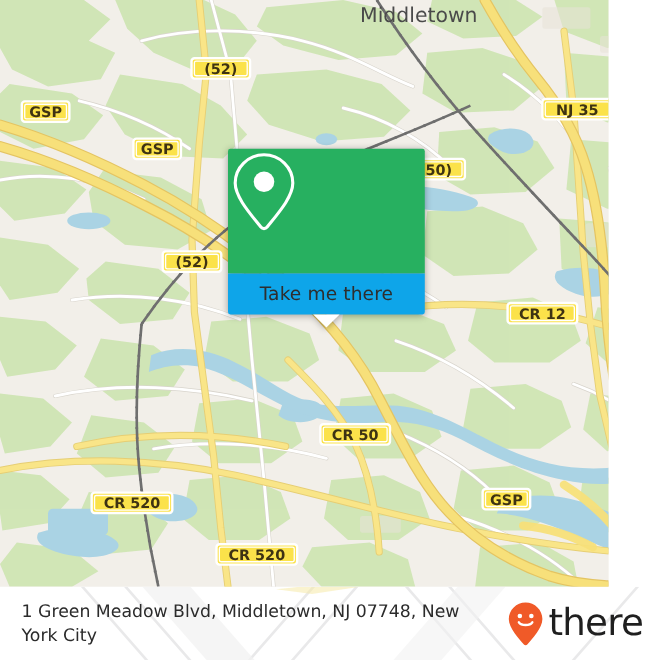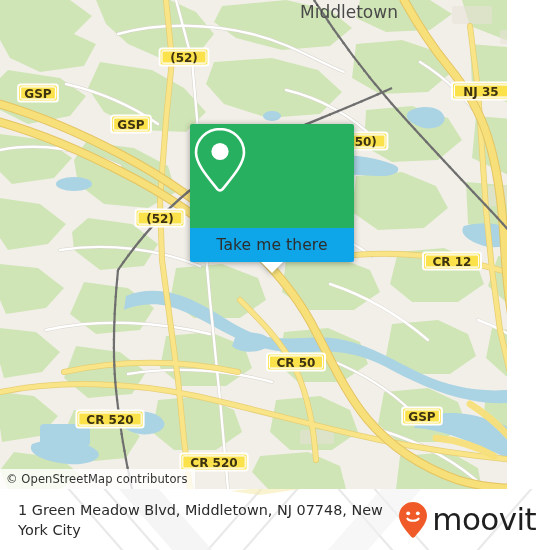--- a/index.html
+++ b/index.html
@@ -322,21 +322,20 @@
             <text x="422" y="420.6" text-anchor="middle" font-family="DejaVu Sans, Liberation Sans, sans-serif" font-size="12" font-weight="bold" fill="#3d3213">GSP</text>
           </g>
           <g>
             <rect x="180.4" y="453.5" width="67.19999999999999" height="17" rx="2.5" fill="#fbe24a" stroke="#ffffff" stroke-width="2"></rect>
             <rect x="182.8" y="455.9" width="62.39999999999999" height="12.2" rx="1.4" fill="none" stroke="#ffffff" stroke-width="1.1"></rect>
             <text x="214" y="466.6" text-anchor="middle" font-family="DejaVu Sans, Liberation Sans, sans-serif" font-size="12" font-weight="bold" fill="#3d3213">CR 520</text>
           </g>
         </g>
     </svg>
 
-    <div class="attrib">© OpenStreetMap contributors</div>
 
     <div class="popup">
       <div class="popup-body">
         <svg width="60" height="72" viewBox="0 0 60 72">
           <path d="M30 5 C16.8 5 6 15.6 6 28.6 C6 40 18 53.5 27.4 65.2 C28.8 66.9 31.2 66.9 32.6 65.2
                    C42 53.5 54 40 54 28.6 C54 15.6 43.2 5 30 5 Z" fill="none" stroke="#ffffff" stroke-width="2.6"></path>
           <circle cx="30" cy="27.5" r="8.6" fill="#ffffff"></circle>
         </svg>
       </div>
       <div class="popup-foot">
@@ -368,18 +367,18 @@
     <div class="footer-inner">
       <div class="addr">1 Green Meadow Blvd, Middletown, NJ 07748, New York City</div>
       <div class="brand">
         <svg width="30" height="38" viewBox="0 0 30 38">
           <path d="M15 1 C7.3 1 1 7.2 1 14.9 C1 22.4 9.5 31.3 13.4 35.9
                    C14.2 36.9 15.8 36.9 16.6 35.9 C20.5 31.3 29 22.4 29 14.9 C29 7.2 22.7 1 15 1 Z" fill="#f05a28"></path>
           <circle cx="10.2" cy="12.3" r="1.9" fill="#ffffff"></circle>
           <circle cx="19.8" cy="12.3" r="1.9" fill="#ffffff"></circle>
           <path d="M9.4 17.6 C11.4 20.6 18.6 20.6 20.6 17.6" fill="none" stroke="#ffffff" stroke-width="2" stroke-linecap="round"></path>
         </svg>
-        <span class="brand-word">moovit</span>
+        <span class="brand-word">there</span>
       </div>
     </div>
   </div>
 
 </div>
 
 </body></html>

